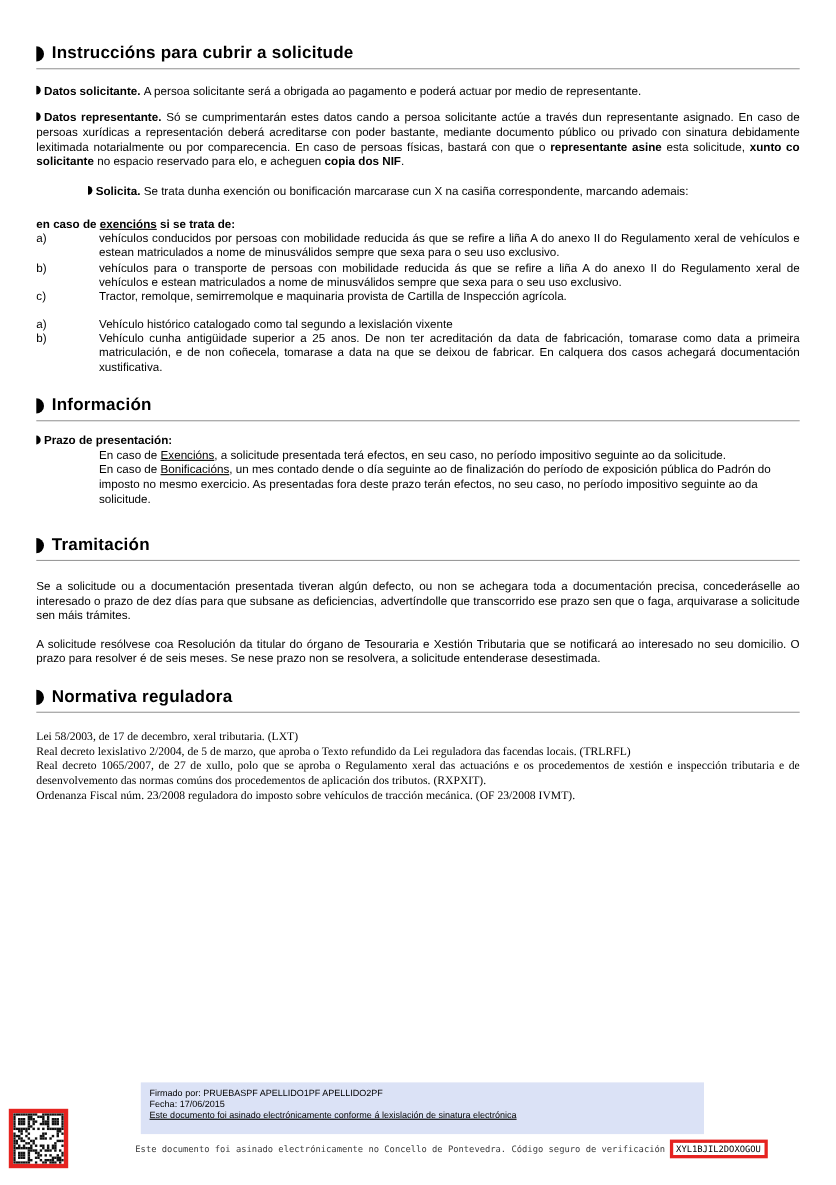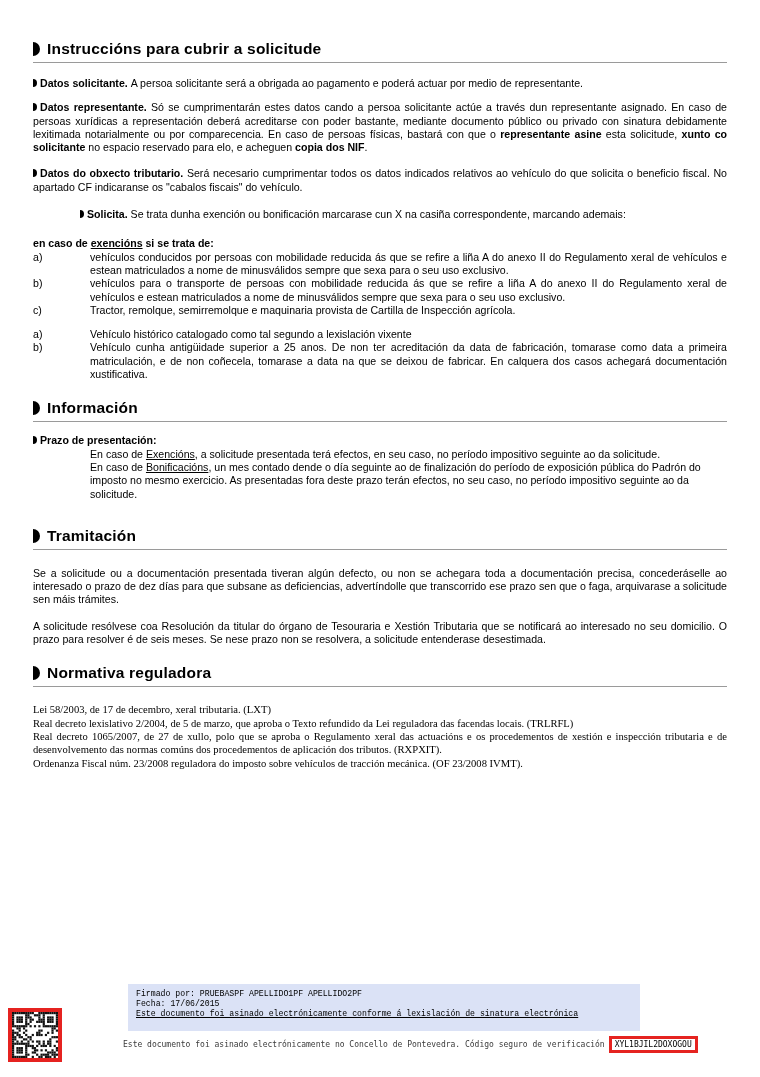--- a/index.html
+++ b/index.html
@@ -28,21 +28,21 @@
   .list-text{flex:1;text-align:justify;}
   .sec2{margin-top:18px;}
   .prazo{margin-top:12px;font-size:10.6px;line-height:13.3px;}
   .info-line{margin-left:57px;font-size:10.6px;line-height:13.3px;text-align:left;}
   .sec3{margin-top:26px;}
   .tram-p1{margin-top:17px;}
   .tram-p2{margin-top:13px;}
   .sec4{margin-top:18px;}
   .norm{margin-top:16px;font-size:10.6px;line-height:13.3px;text-align:justify;font-family:Liberation Serif, serif;}
   .sigbox{position:absolute;left:128px;top:984px;width:512px;height:47px;background:#dbe2f6;
-          padding:5px 8px 0 8px;box-sizing:border-box;font-size:8.2px;line-height:10px;color:#000;font-family:Liberation Mono, monospace;}
+          padding:5px 8px 0 8px;box-sizing:border-box;font-size:8.2px;line-height:10px;color:#000;}
   .signote{text-decoration:underline;}
   .qr{position:absolute;left:8px;top:1008px;width:46px;height:46px;background:#fff;
       border:4px solid #e52320;}
   .qr svg{display:block;width:46px;height:46px;}
   .footerline{position:absolute;left:123px;top:1036px;display:flex;align-items:center;
               font-family:"DejaVu Sans Mono","Liberation Mono",monospace;font-size:8px;
               color:#3a3a3a;white-space:nowrap;}
   .codebox{display:inline-block;border:3px solid #e52320;background:#fff;color:#000;
            padding:1px 3px;margin-left:4px;font-size:8px;}
 </style>
@@ -55,21 +55,20 @@
     <div class="section-header">
       <span class="hbullet"></span>
       <span class="htext">Instruccións para cubrir a solicitude</span>
     </div>
     <div class="hrule"></div>
 
     <p class="para mt-sol"><span class="pbullet"></span><span><span class="b">Datos solicitante. </span><span>A persoa solicitante será a obrigada ao pagamento e poderá actuar por medio de representante.</span></span></p>
 
     <p class="para mt-rep"><span class="pbullet"></span><span><span class="b">Datos representante. </span><span>Só se cumprimentarán estes datos cando a persoa solicitante actúe a través dun representante asignado. En caso de persoas xurídicas a representación deberá acreditarse con poder bastante, mediante documento público ou privado con sinatura debidamente lexitimada notarialmente ou por comparecencia. En caso de persoas físicas, bastará con que o </span><span class="b">representante asine</span><span> esta solicitude, </span><span class="b">xunto co solicitante</span><span> no espacio reservado para elo, e acheguen </span><span class="b">copia dos NIF</span><span>.</span></span></p>
 
-    <p class="para mt-obx"><span class="pbullet"></span><span><span class="b">Datos do obxecto tributario. </span><span>Será necesario cumprimentar todos os datos indicados relativos ao vehículo do que solicita o beneficio fiscal. No apartado CF indicaranse os "cabalos fiscais" do vehículo.</span></span></p>
 
     <p class="para mt-sca"><span class="pbullet"></span><span><span class="b">Solicita. </span><span>Se trata dunha exención ou bonificación marcarase cun X na casiña correspondente, marcando ademais:</span></span></p>
 
     <div class="list-head"><span class="b">en caso de </span><span class="b u">exencións</span><span class="b"> si se trata de:</span></div>
     <div class="list">
       <div class="list-item">
         <span class="list-label">a)</span>
         <span class="list-text">vehículos conducidos por persoas con mobilidade reducida ás que se refire a liña A do anexo II do Regulamento xeral de vehículos e estean matriculados a nome de minusválidos sempre que sexa para o seu uso exclusivo.</span>
       </div>
       <div class="list-item">

